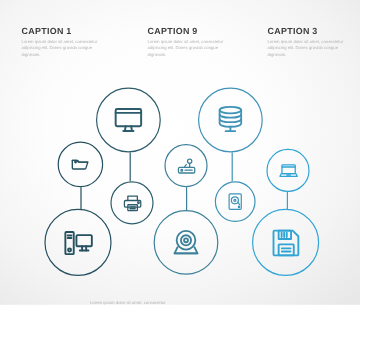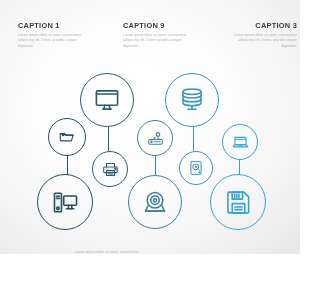--- a/index.html
+++ b/index.html
@@ -39,21 +39,21 @@
   .caption-body {
     font-family: "Liberation Sans", sans-serif;
     font-size: 3.55px;
     line-height: 1.62;
     color: #b3b3b3;
     margin: 0;
   }
 
   .cap1 { left: 18px;  top: 21px; }
   .cap2 { left: 123px; top: 21px; }
-  .cap3 { left: 223px; top: 21px; text-align: right; }
+  .cap3 { left: 223px; top: 21px; }
   .cap4 { left: 75px;  top: 250px; }
   .cap5 { left: 175px; top: 250px; }
 
   
   .connector {
     position: absolute;
     width: 1px;
   }
 
   

